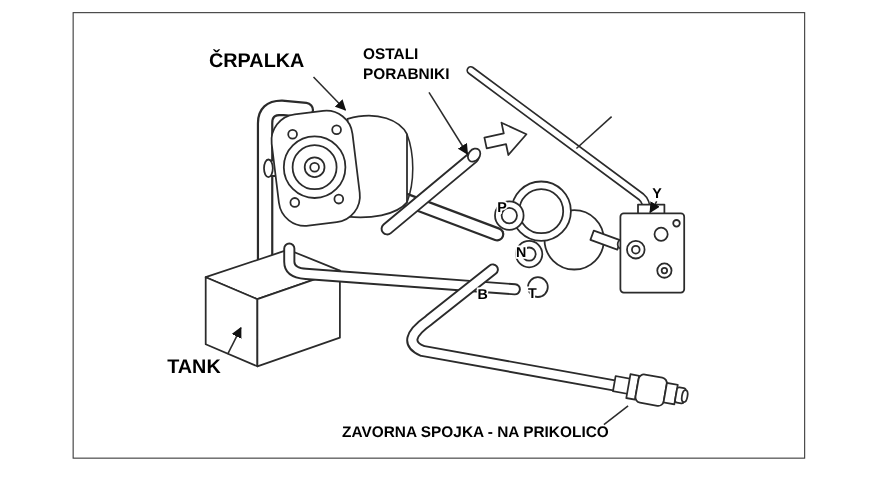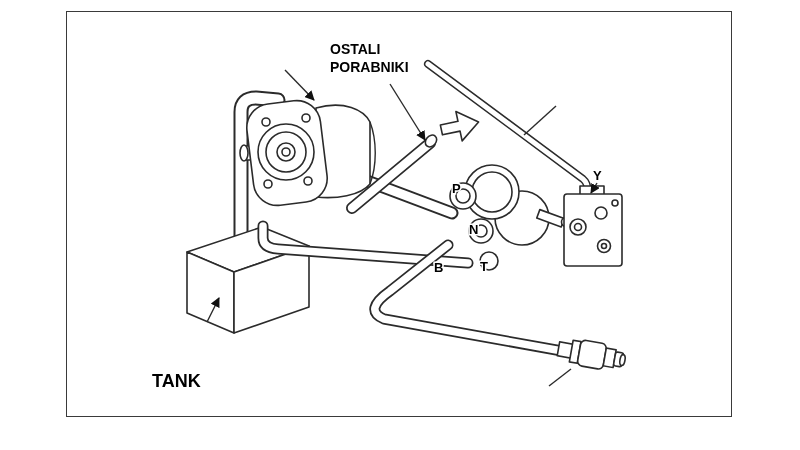--- a/index.html
+++ b/index.html
@@ -127,22 +127,24 @@
     <path class="thin" d="M549 386 L571 369"></path>
     <path class="thin" marker-end="url(#arr)" d="M597 183 L591 193"></path>
 
     <text class="port-text" x="452" y="193">P</text>
     <text class="port-text" x="469" y="234">N</text>
     <text class="port-text" x="434" y="272">B</text>
     <text class="port-text" x="480" y="271">T</text>
     <text class="port-text" x="593" y="180">Y</text>
   </svg>
 
+  <div class="lbl lbl-lg" style="left:190px; top:45px;">ČRPALKA</div>
 
   <div class="lbl" style="left:330px; top:40px;">
     <div>OSTALI</div>
     <div>PORABNIKI</div>
   </div>
 
 
-  <div class="lbl lbl-lg" style="left:152px; top:323px;margin-top:48px;">TANK</div>
+  <div class="lbl lbl-lg" style="left:152px; top:323px;">TANK</div>
 
+  <div class="lbl" style="left:311px; top:383px;">ZAVORNA SPOJKA - NA PRIKOLICO</div>
 </div>
 
 </body></html>

